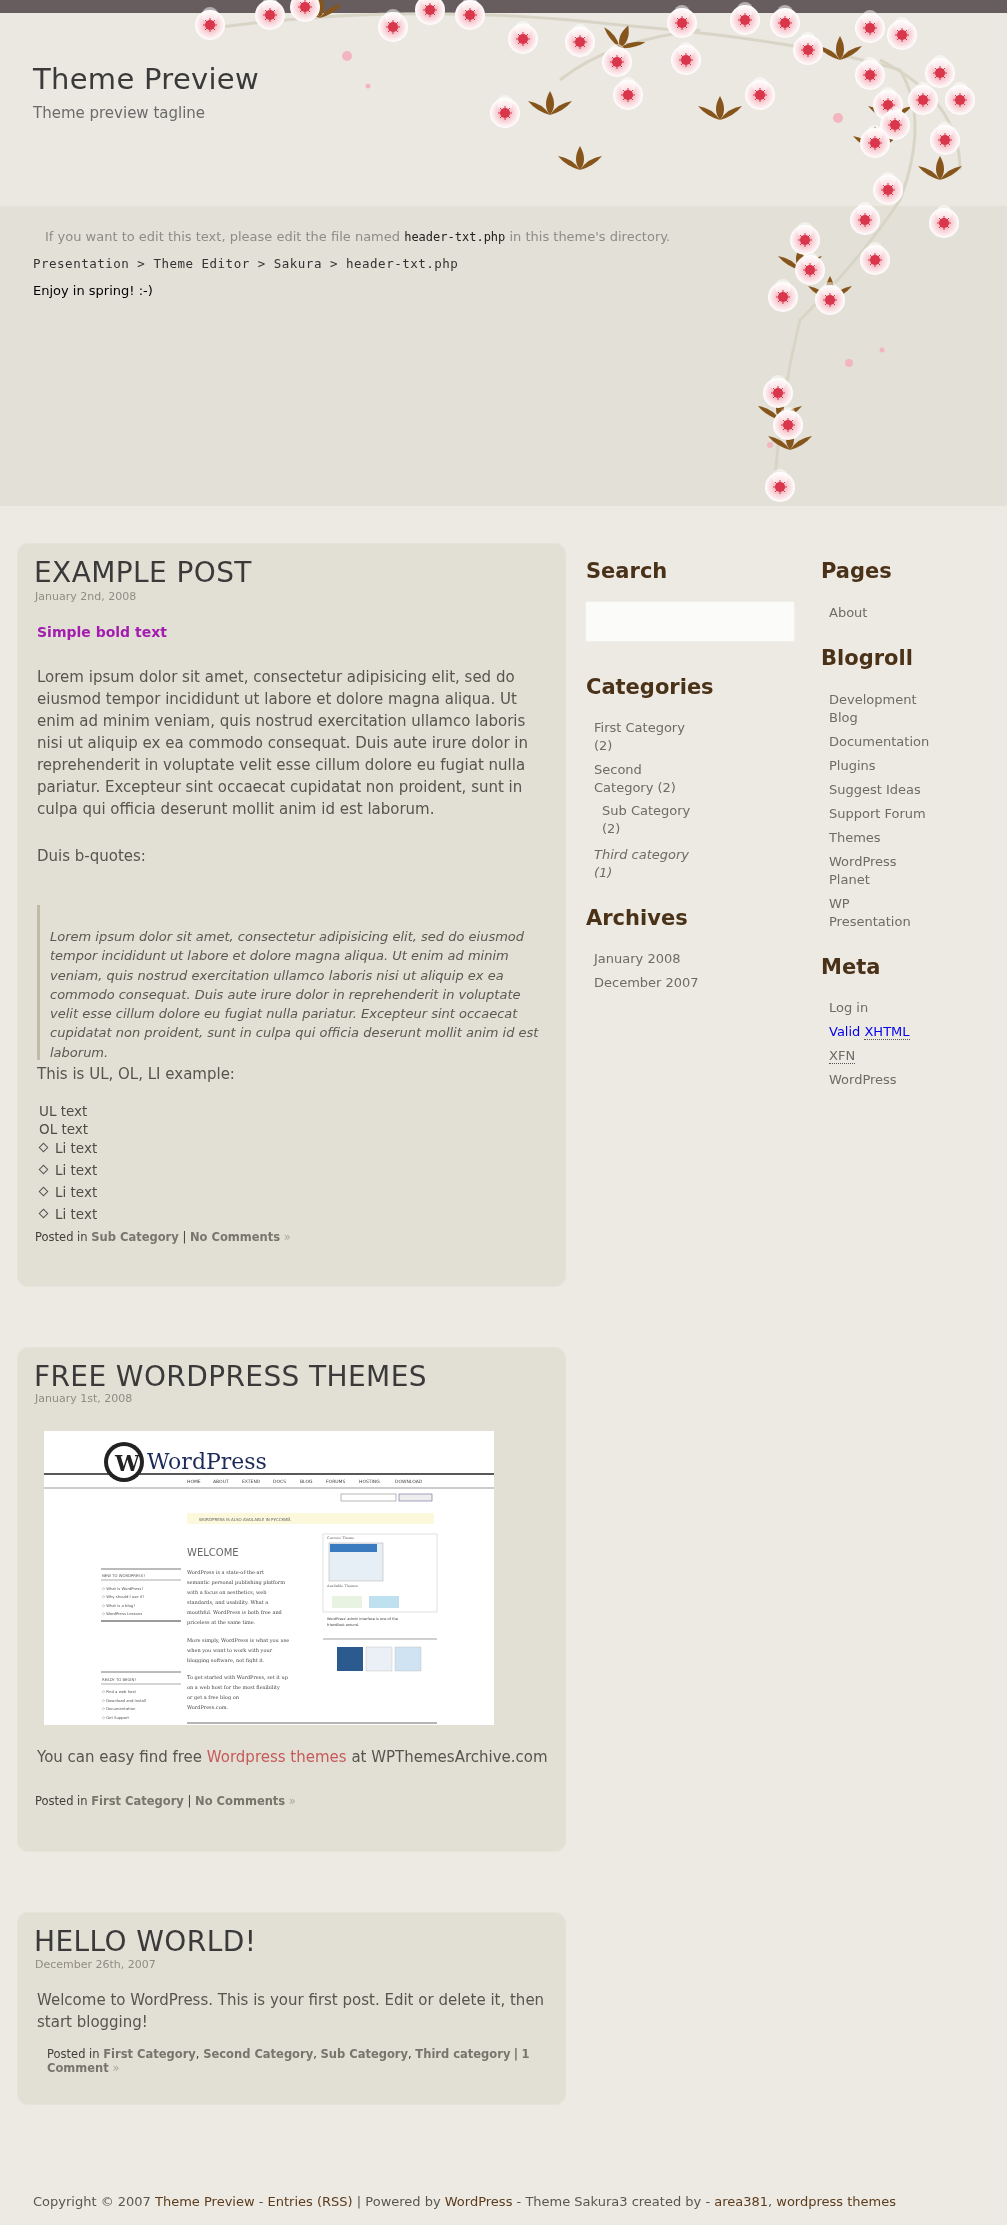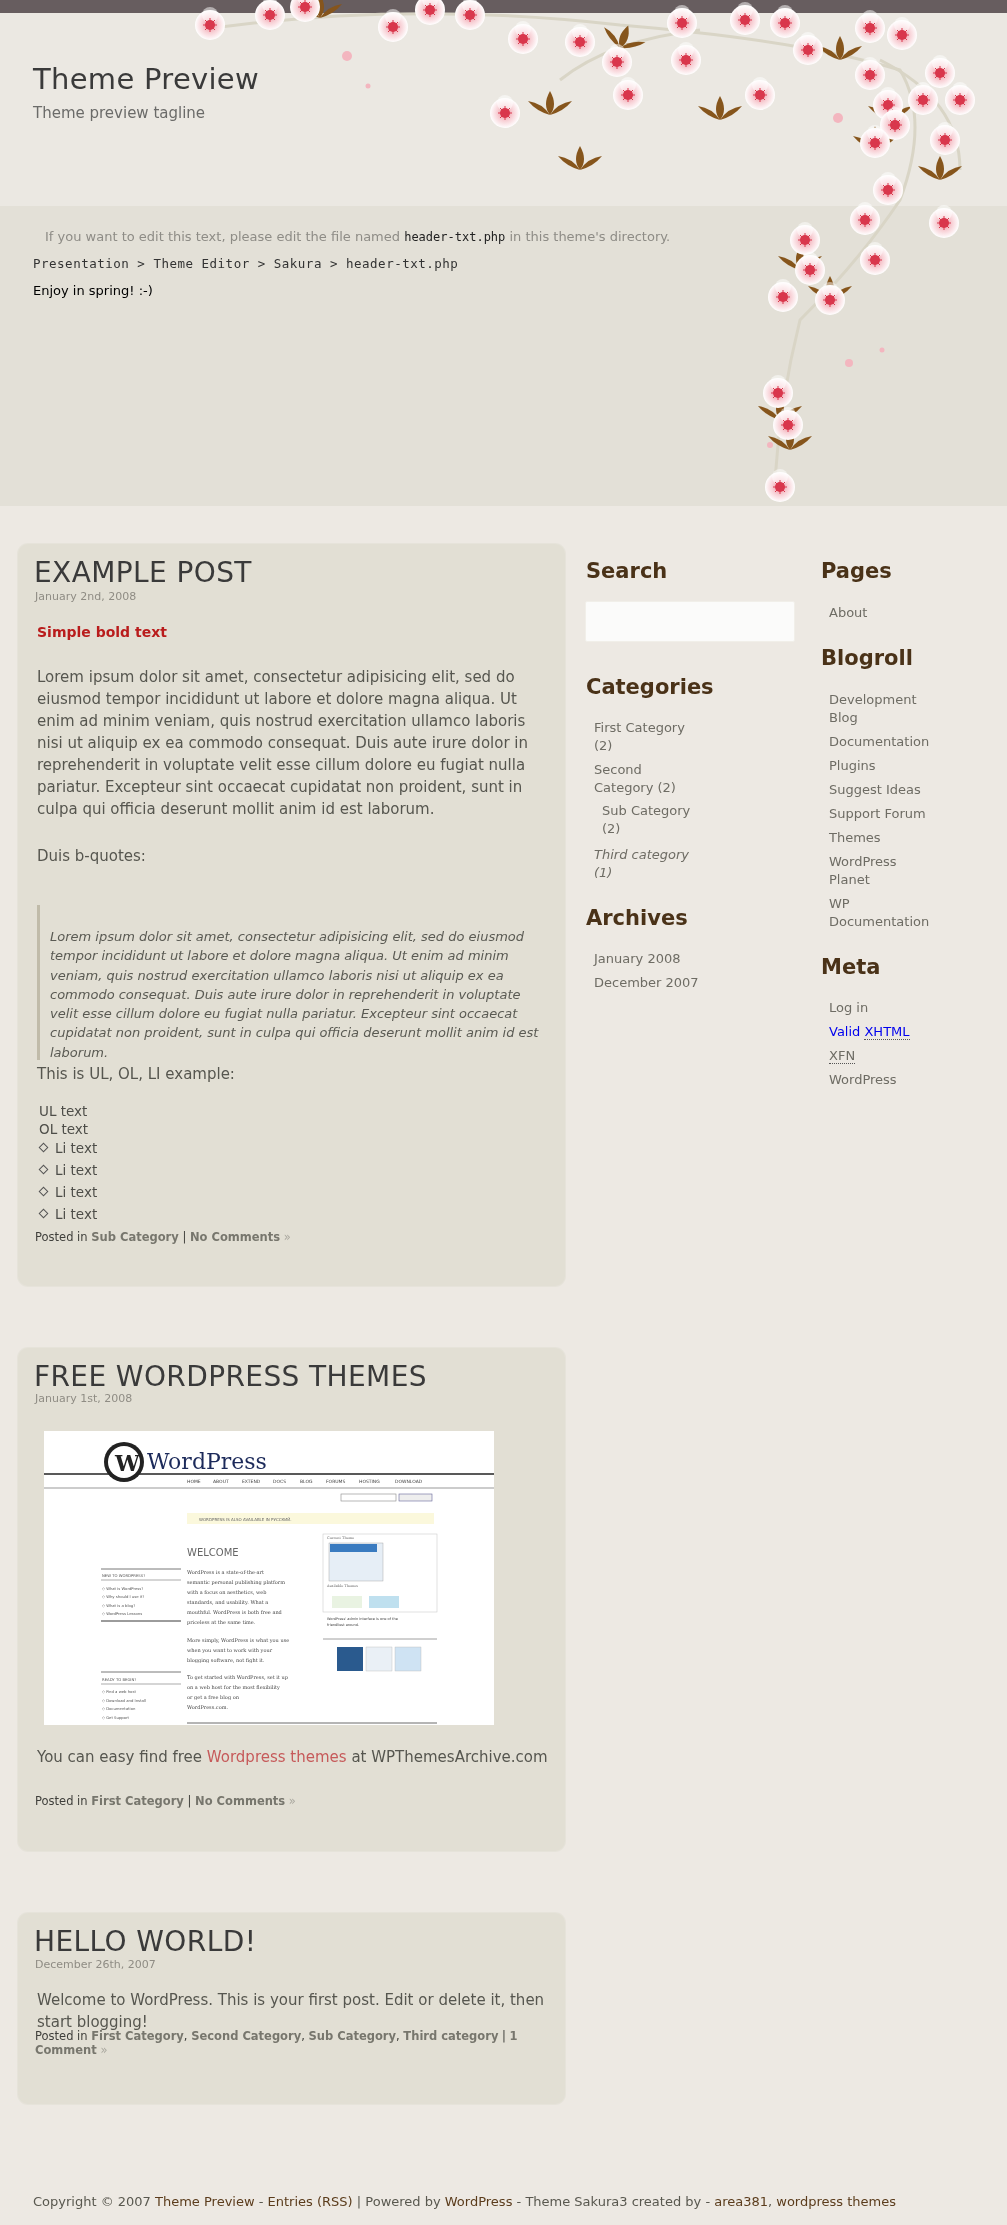--- a/index.html
+++ b/index.html
@@ -30,21 +30,21 @@
   
   .post {
     position: absolute; left: 18px; width: 547px;
     background: #e2dfd4;
     border-radius: 10px;
     box-shadow: 0 0 0 1px #e6e3da;
   }
   .post-title { position: absolute; left: 16px; font-size: 28px; color: #3a3a3a; letter-spacing: 0.4px; }
   .post-date { position: absolute; left: 17px; font-size: 11px; color: #8f8c84; }
   .p-text { position: absolute; left: 19px; font-size: 15px; line-height: 22px; color: #56564f; }
-  .bold { font-weight: bold; font-size: 14px; color: #b91c1c; }
+  .bold { font-weight: bold; font-size: 14px; color: #a21caf; }
   .bquote {
     position: absolute; left: 19px; top: 361px; width: 510px; height: 155px;
     border-left: 3px solid #c0bba9;
   }
   .bquote p { position: absolute; left: 10px; top: 22px; width: 495px; font-style: italic; font-size: 13px; line-height: 19.3px; color: #5a5a53; }
   .list-line { position: absolute; left: 21px; font-size: 13.5px; color: #4d4d48; }
   .li-item { position: absolute; left: 21px; font-size: 13.5px; color: #4d4d48; }
   .li-item .bullet { display: inline-block; width: 7px; height: 7px; border: 1.3px solid #555; transform: rotate(45deg); margin: 0 8px 2px 1px; }
   .post-meta { position: absolute; left: 17px; font-size: 11.5px; color: #3f3f3b; }
   .post-meta a { color: #77766d; font-weight: bold; }
@@ -273,21 +273,21 @@
   </div>
   <div class="post-meta" style="top:446px;">
     <span>Posted in </span><a href="#">First Category</a><span> | </span><a href="#"><span>No Comments</span><span class="raquo"> »</span></a>
   </div>
 </div>
 
 <div class="post" style="top:1913px; height:191px;">
   <a class="post-title" href="#" style="top:12px;">HELLO WORLD!</a>
   <div class="post-date" style="top:45px;">December 26th, 2007</div>
   <div class="p-text" style="top:76px; width:510px;">Welcome to WordPress. This is your first post. Edit or delete it, then start blogging!</div>
-  <div class="post-meta" style="top:116px;">
+  <div class="post-meta" style="top:134px;margin-left:12px;">
     <span>Posted in </span><a href="#">First Category</a>, <a href="#">Second Category</a>, <a href="#">Sub Category</a>, <a href="#">Third category</a><span> | </span><a href="#"><span>1 Comment</span><span class="raquo"> »</span></a>
   </div>
 </div>
 
 <div class="widget-title" style="left:586px; top:559px;">Search</div>
 <input class="search-box" type="text" value="" style="">
 
 <div class="widget-title" style="left:586px; top:675px;">Categories</div>
 <a class="sb-item" href="#" style="left:594px; top:719px; width:110px;"><span>First Category</span> <span>(2)</span></a>
 <a class="sb-item" href="#" style="left:594px; top:761px; width:90px;"><span>Second Category</span> <span>(2)</span></a>
@@ -302,21 +302,21 @@
 <a class="sb-item" href="#" style="left:829px; top:604px;">About</a>
 
 <div class="widget-title" style="left:821px; top:646px;">Blogroll</div>
 <a class="sb-item" href="#" style="left:829px; top:691px; width:95px;">Development Blog</a>
 <a class="sb-item" href="#" style="left:829px; top:733px;">Documentation</a>
 <a class="sb-item" href="#" style="left:829px; top:757px;">Plugins</a>
 <a class="sb-item" href="#" style="left:829px; top:781px;">Suggest Ideas</a>
 <a class="sb-item" href="#" style="left:829px; top:805px;">Support Forum</a>
 <a class="sb-item" href="#" style="left:829px; top:829px;">Themes</a>
 <a class="sb-item" href="#" style="left:829px; top:853px; width:80px;">WordPress Planet</a>
-<a class="sb-item" href="#" style="left:829px; top:895px; width:95px;">WP Documentation</a>
+<a class="sb-item" href="#" style="left:829px; top:895px; width:95px;">WP Presentation</a>
 
 <div class="widget-title" style="left:821px; top:955px;">Meta</div>
 <a class="sb-item" href="#" style="left:829px; top:999px;">Log in</a>
 <div class="sb-item" style="left:829px; top:1023px;"><a href="#"><span>Valid </span><span class="dotted">XHTML</span></a></div>
 <a class="sb-item" href="#" style="left:829px; top:1047px;"><span class="dotted">XFN</span></a>
 <a class="sb-item" href="#" style="left:829px; top:1071px;">WordPress</a>
 
 <div class="footer">
   <span>Copyright © 2007 </span><a href="#">Theme Preview</a><span> - </span><a href="#">Entries (RSS)</a><span> | Powered by </span><a href="#">WordPress</a><span> - Theme Sakura3 created by - </span><a href="#">area381</a><span>, </span><a href="#">wordpress themes</a>
 </div>

